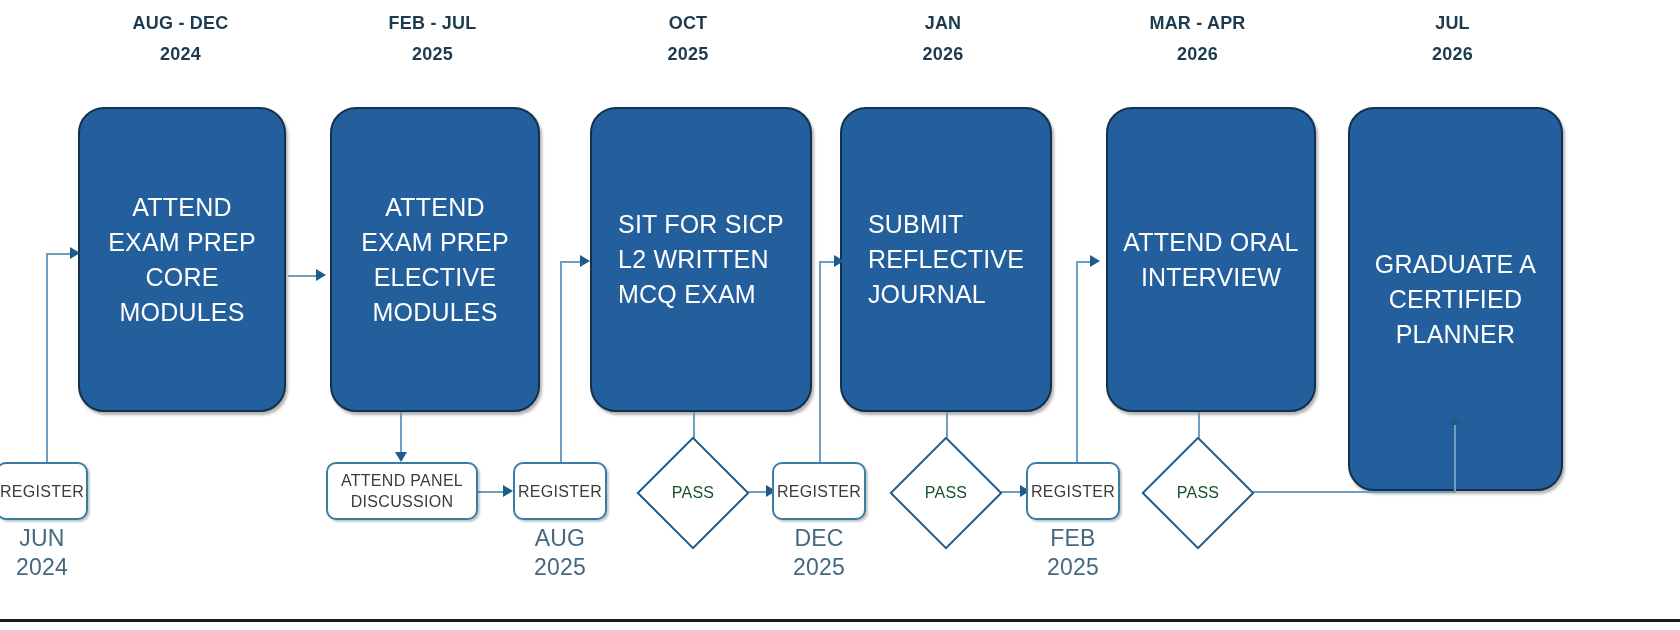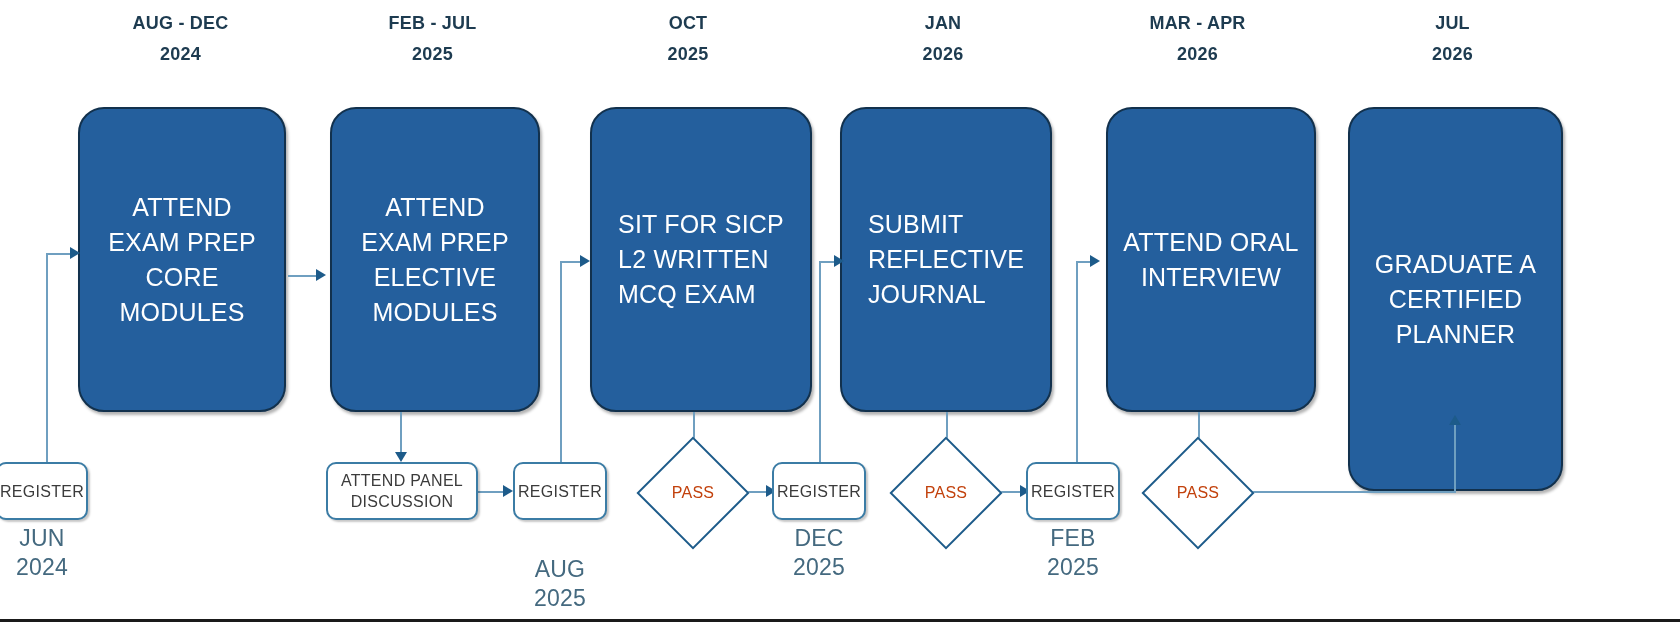--- a/index.html
+++ b/index.html
@@ -81,21 +81,21 @@
     background:#ffffff;
     border:2.5px solid #1d5b8a;
     transform:rotate(45deg);
     box-sizing:border-box;
   }
   .diamond-wrap .label{
     position:absolute;
     left:0;top:0;
     width:100%;height:100%;
     display:flex;align-items:center;justify-content:center;
-    color:#c2410c;
+    color:#14532d;
     font-size:16px;
     letter-spacing:.3px;
     text-align:right;
   }
 
   
   .date-cap{
     position:absolute;
     text-align:center;
     color:#44697f;
@@ -264,21 +264,21 @@
     <div class="label">PASS</div>
   </div>
 
   <div class="diamond-wrap" style="left:1158px;top:453px;width:80px;height:80px;">
     <div class="diamond"></div>
     <div class="label">PASS</div>
   </div>
 
   <div class="date-cap" style="left:-4px;top:524px;width:92px;">JUN
 2024</div>
-  <div class="date-cap" style="left:513px;top:555px;width:94px;">AUG
+  <div class="date-cap" style="left:513px;top:524px;width:94px;">AUG
 2025</div>
   <div class="date-cap" style="left:772px;top:524px;width:94px;">DEC
 2025</div>
   <div class="date-cap" style="left:1026px;top:524px;width:94px;">FEB
 2025</div>
 
   <div class="base-rule" style="top:619px;"></div>
 
 </div>
 

